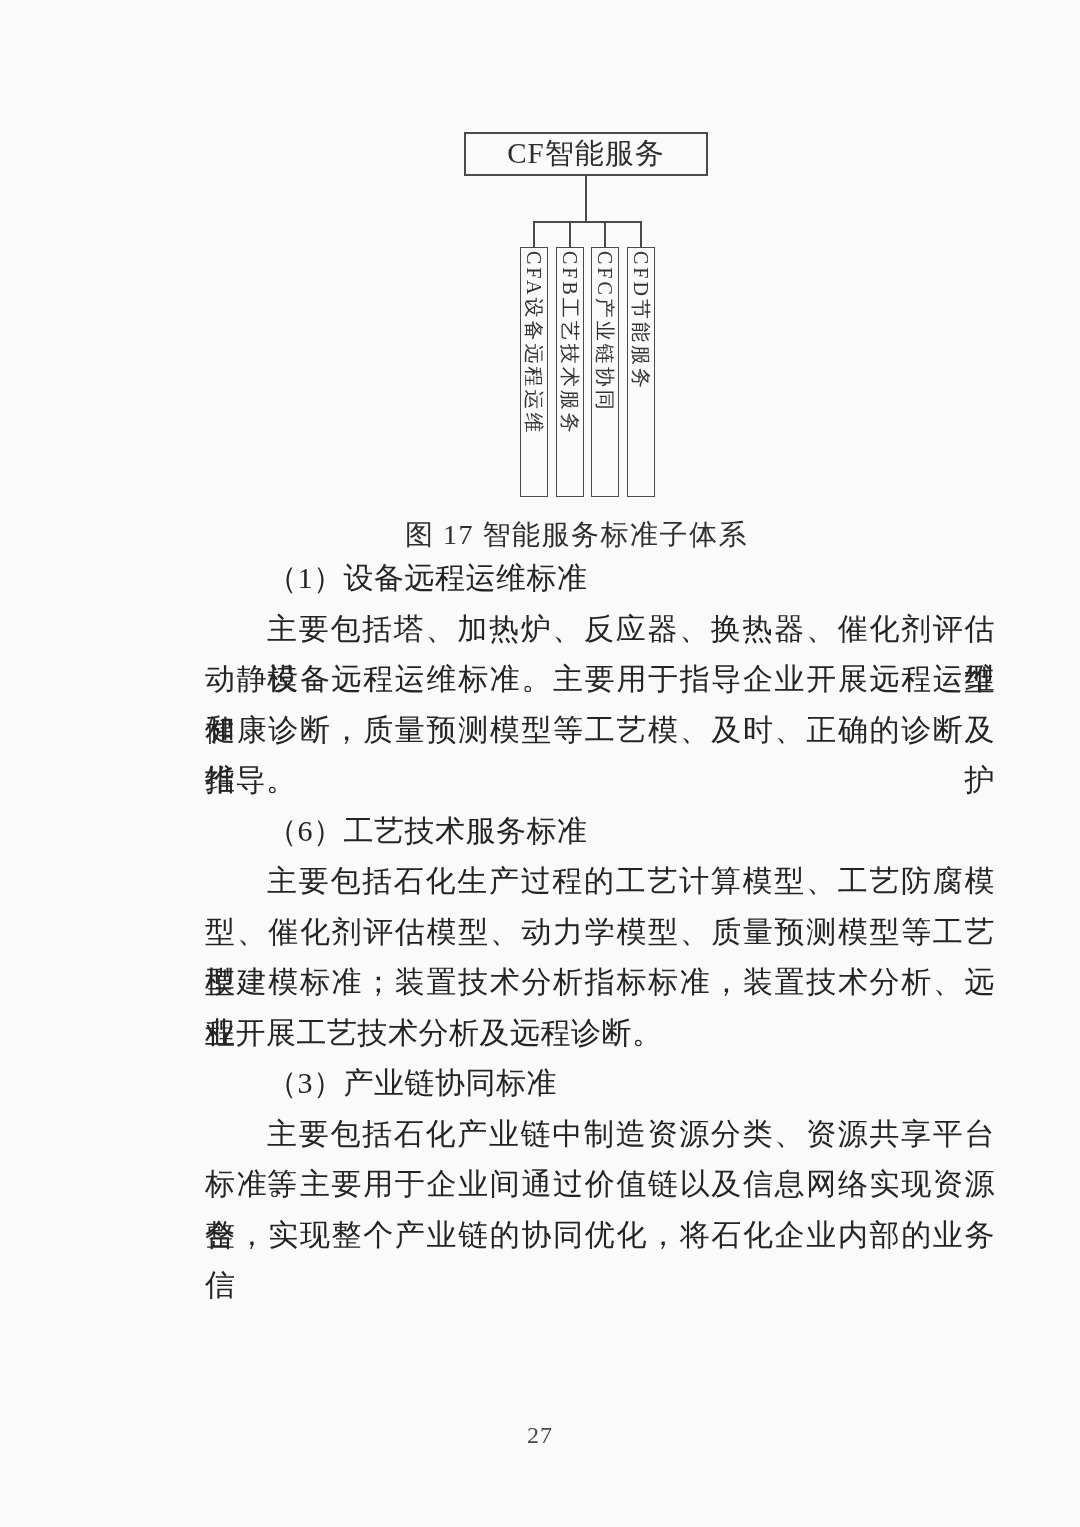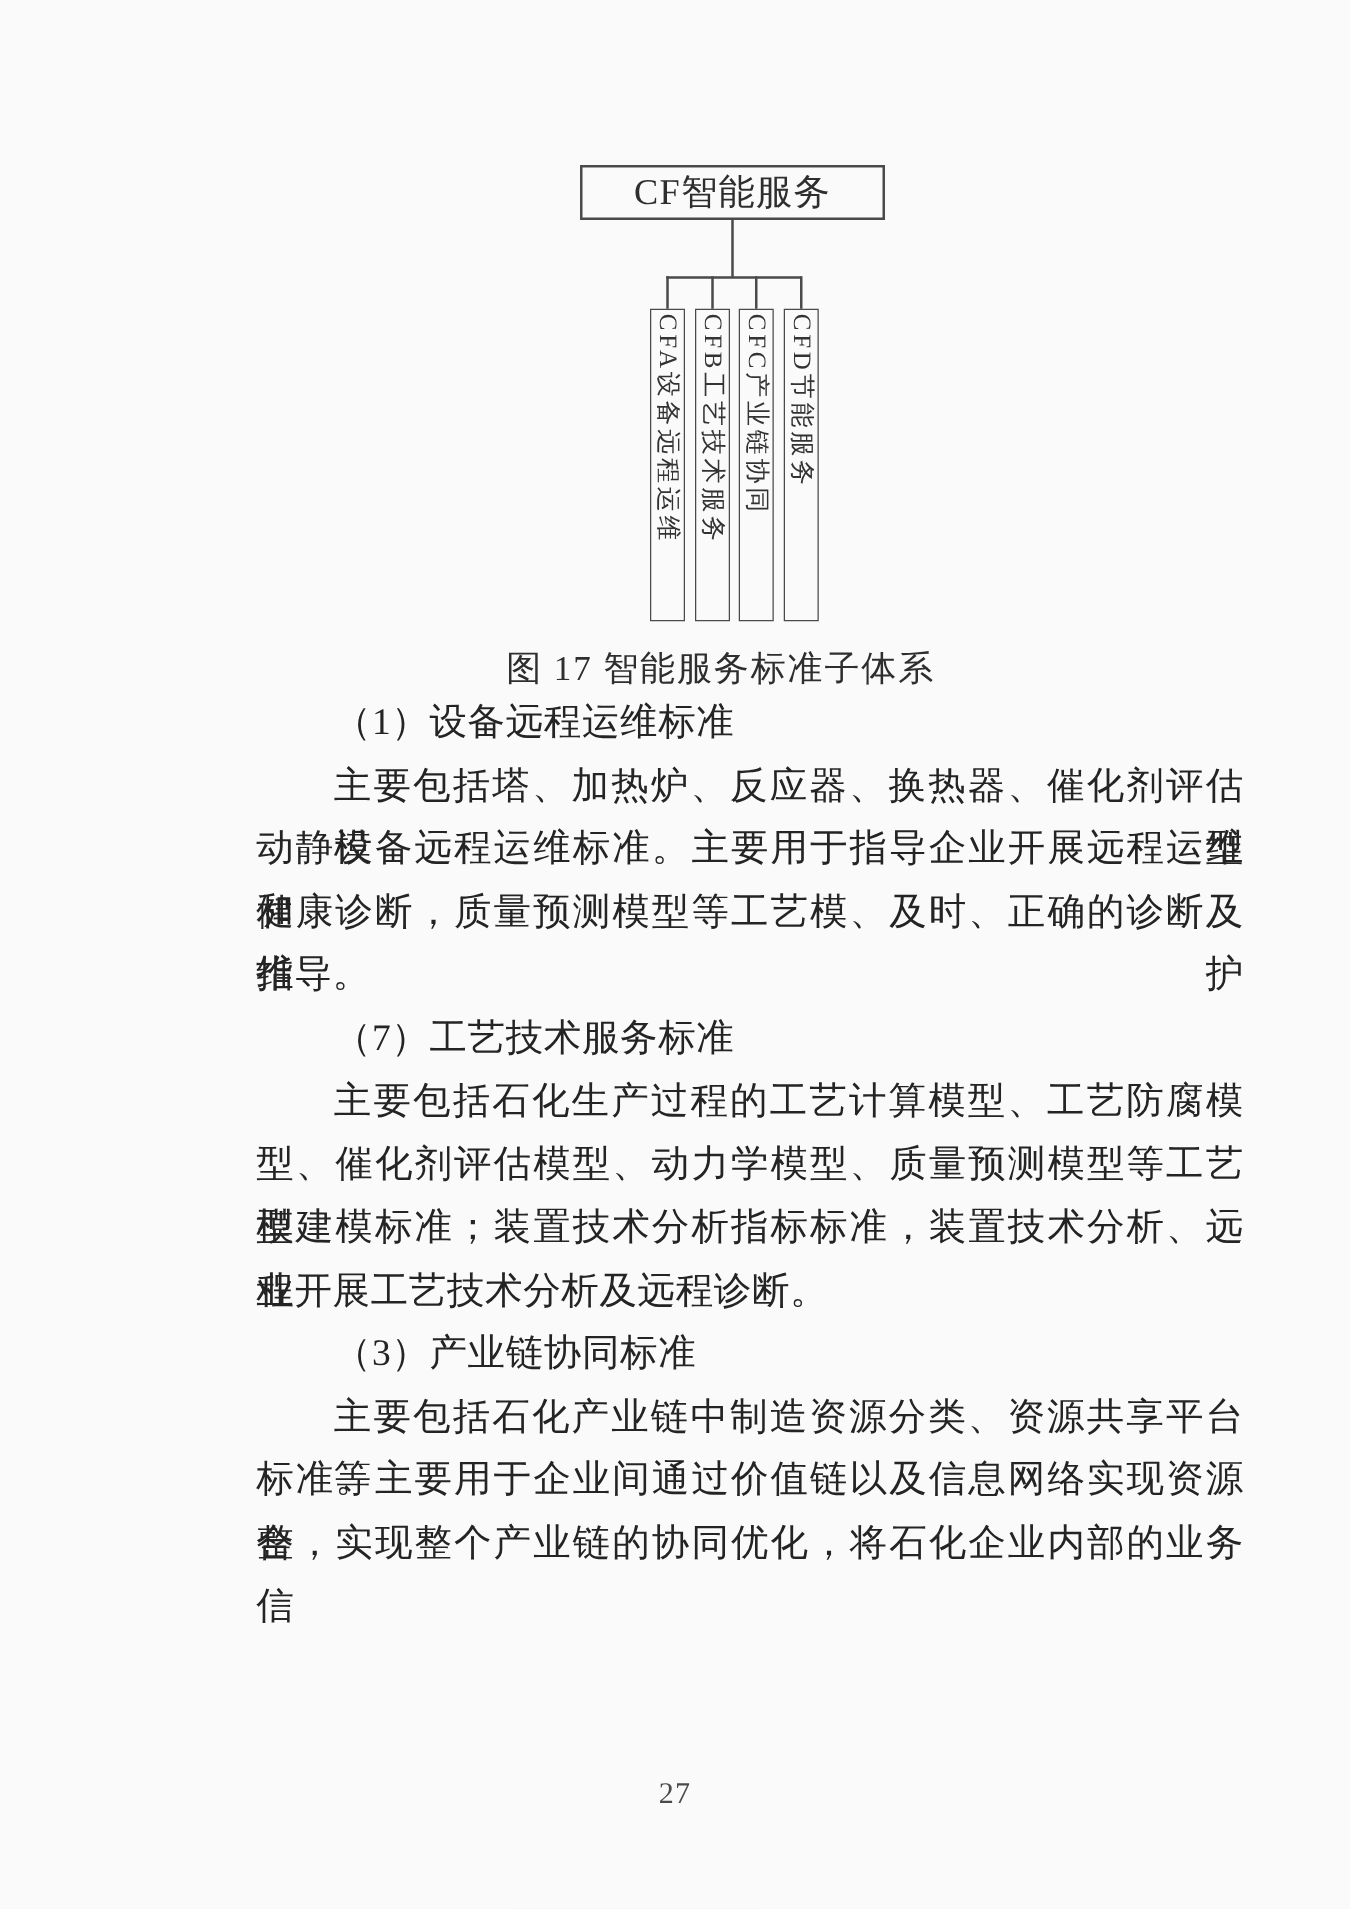--- a/index.html
+++ b/index.html
@@ -110,21 +110,21 @@
   </div>
 
   <div class="caption">图 17 智能服务标准子体系</div>
 
   <div class="bodytext" id="bodytext">
       <div class="bline heading">（1）设备远程运维标准</div>
       <div class="bline full first">主要包括塔、加热炉、反应器、换热器、催化剂评估模型</div>
       <div class="bline full">动静设备远程运维标准。主要用于指导企业开展远程运维和</div>
       <div class="bline full">健康诊断，质量预测模型等工艺模、及时、正确的诊断及维护</div>
       <div class="bline short">指导。</div>
-      <div class="bline heading">（7）工艺技术服务标准</div>
+      <div class="bline heading">（6）工艺技术服务标准</div>
       <div class="bline full first">主要包括石化生产过程的工艺计算模型、工艺防腐模</div>
       <div class="bline full">型、催化剂评估模型、动力学模型、质量预测模型等工艺模</div>
       <div class="bline full">型建模标准；装置技术分析指标标准，装置技术分析、远程</div>
       <div class="bline short">业开展工艺技术分析及远程诊断。</div>
       <div class="bline heading">（3）产业链协同标准</div>
       <div class="bline full first">主要包括石化产业链中制造资源分类、资源共享平台等</div>
       <div class="bline full">标准。主要用于企业间通过价值链以及信息网络实现资源整</div>
       <div class="bline full">合，实现整个产业链的协同优化，将石化企业内部的业务信</div>
     </div>
 

